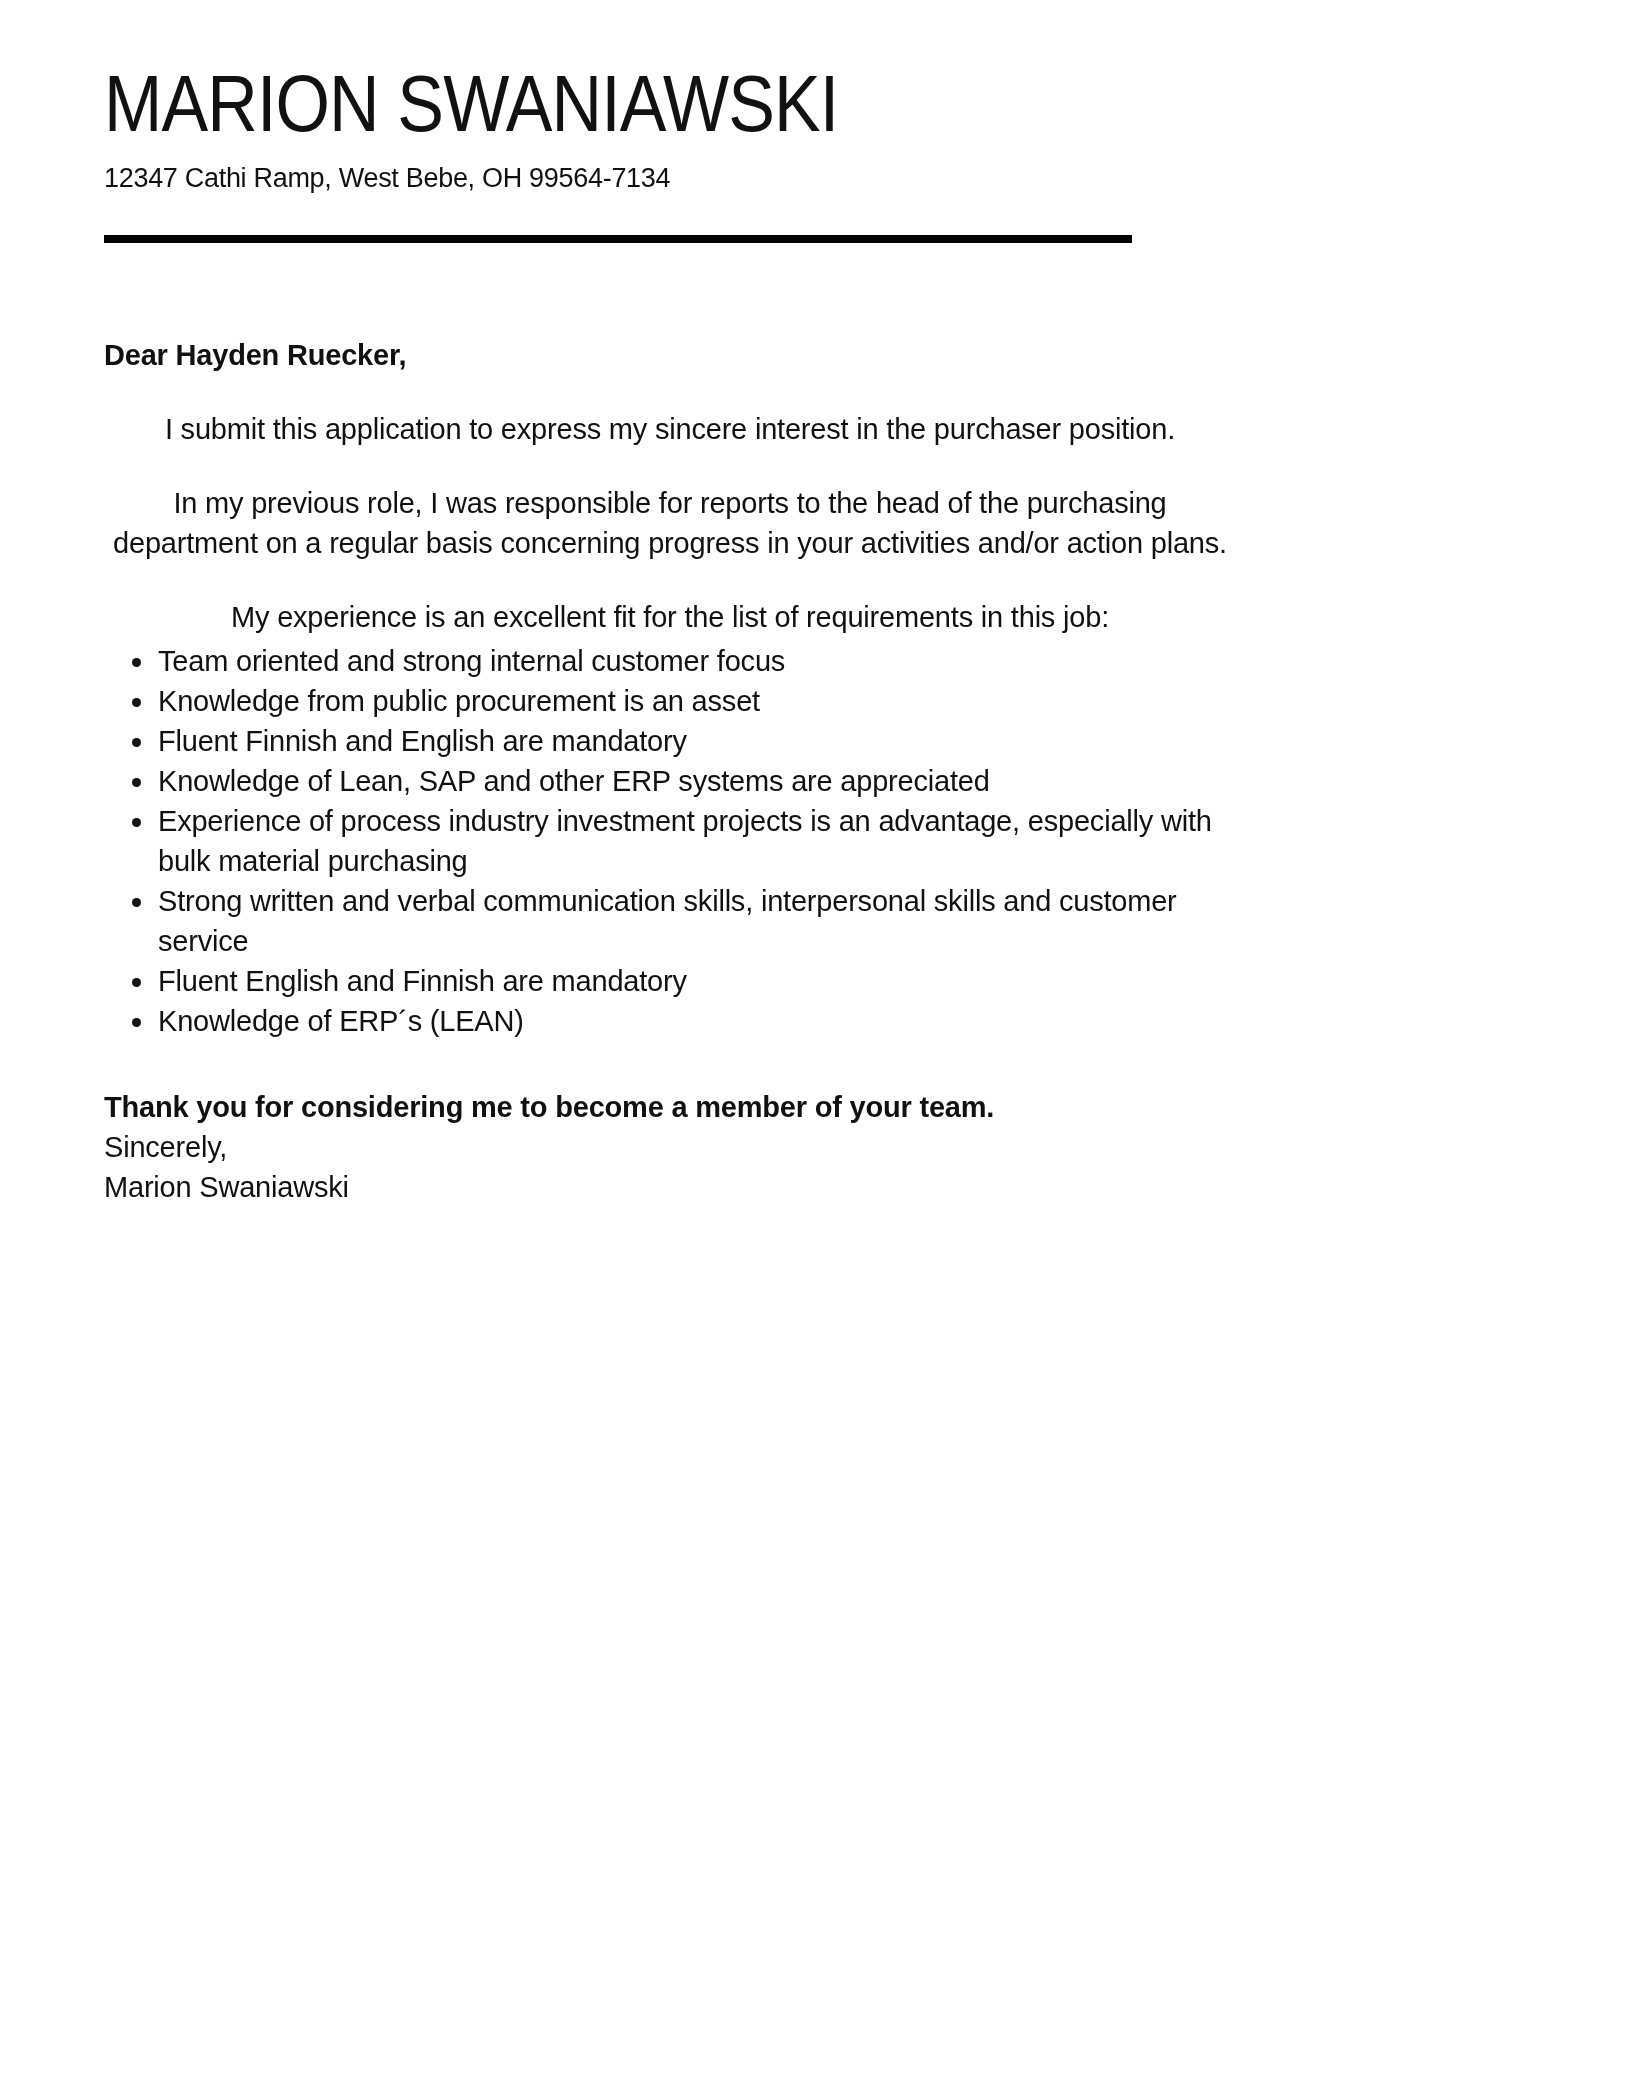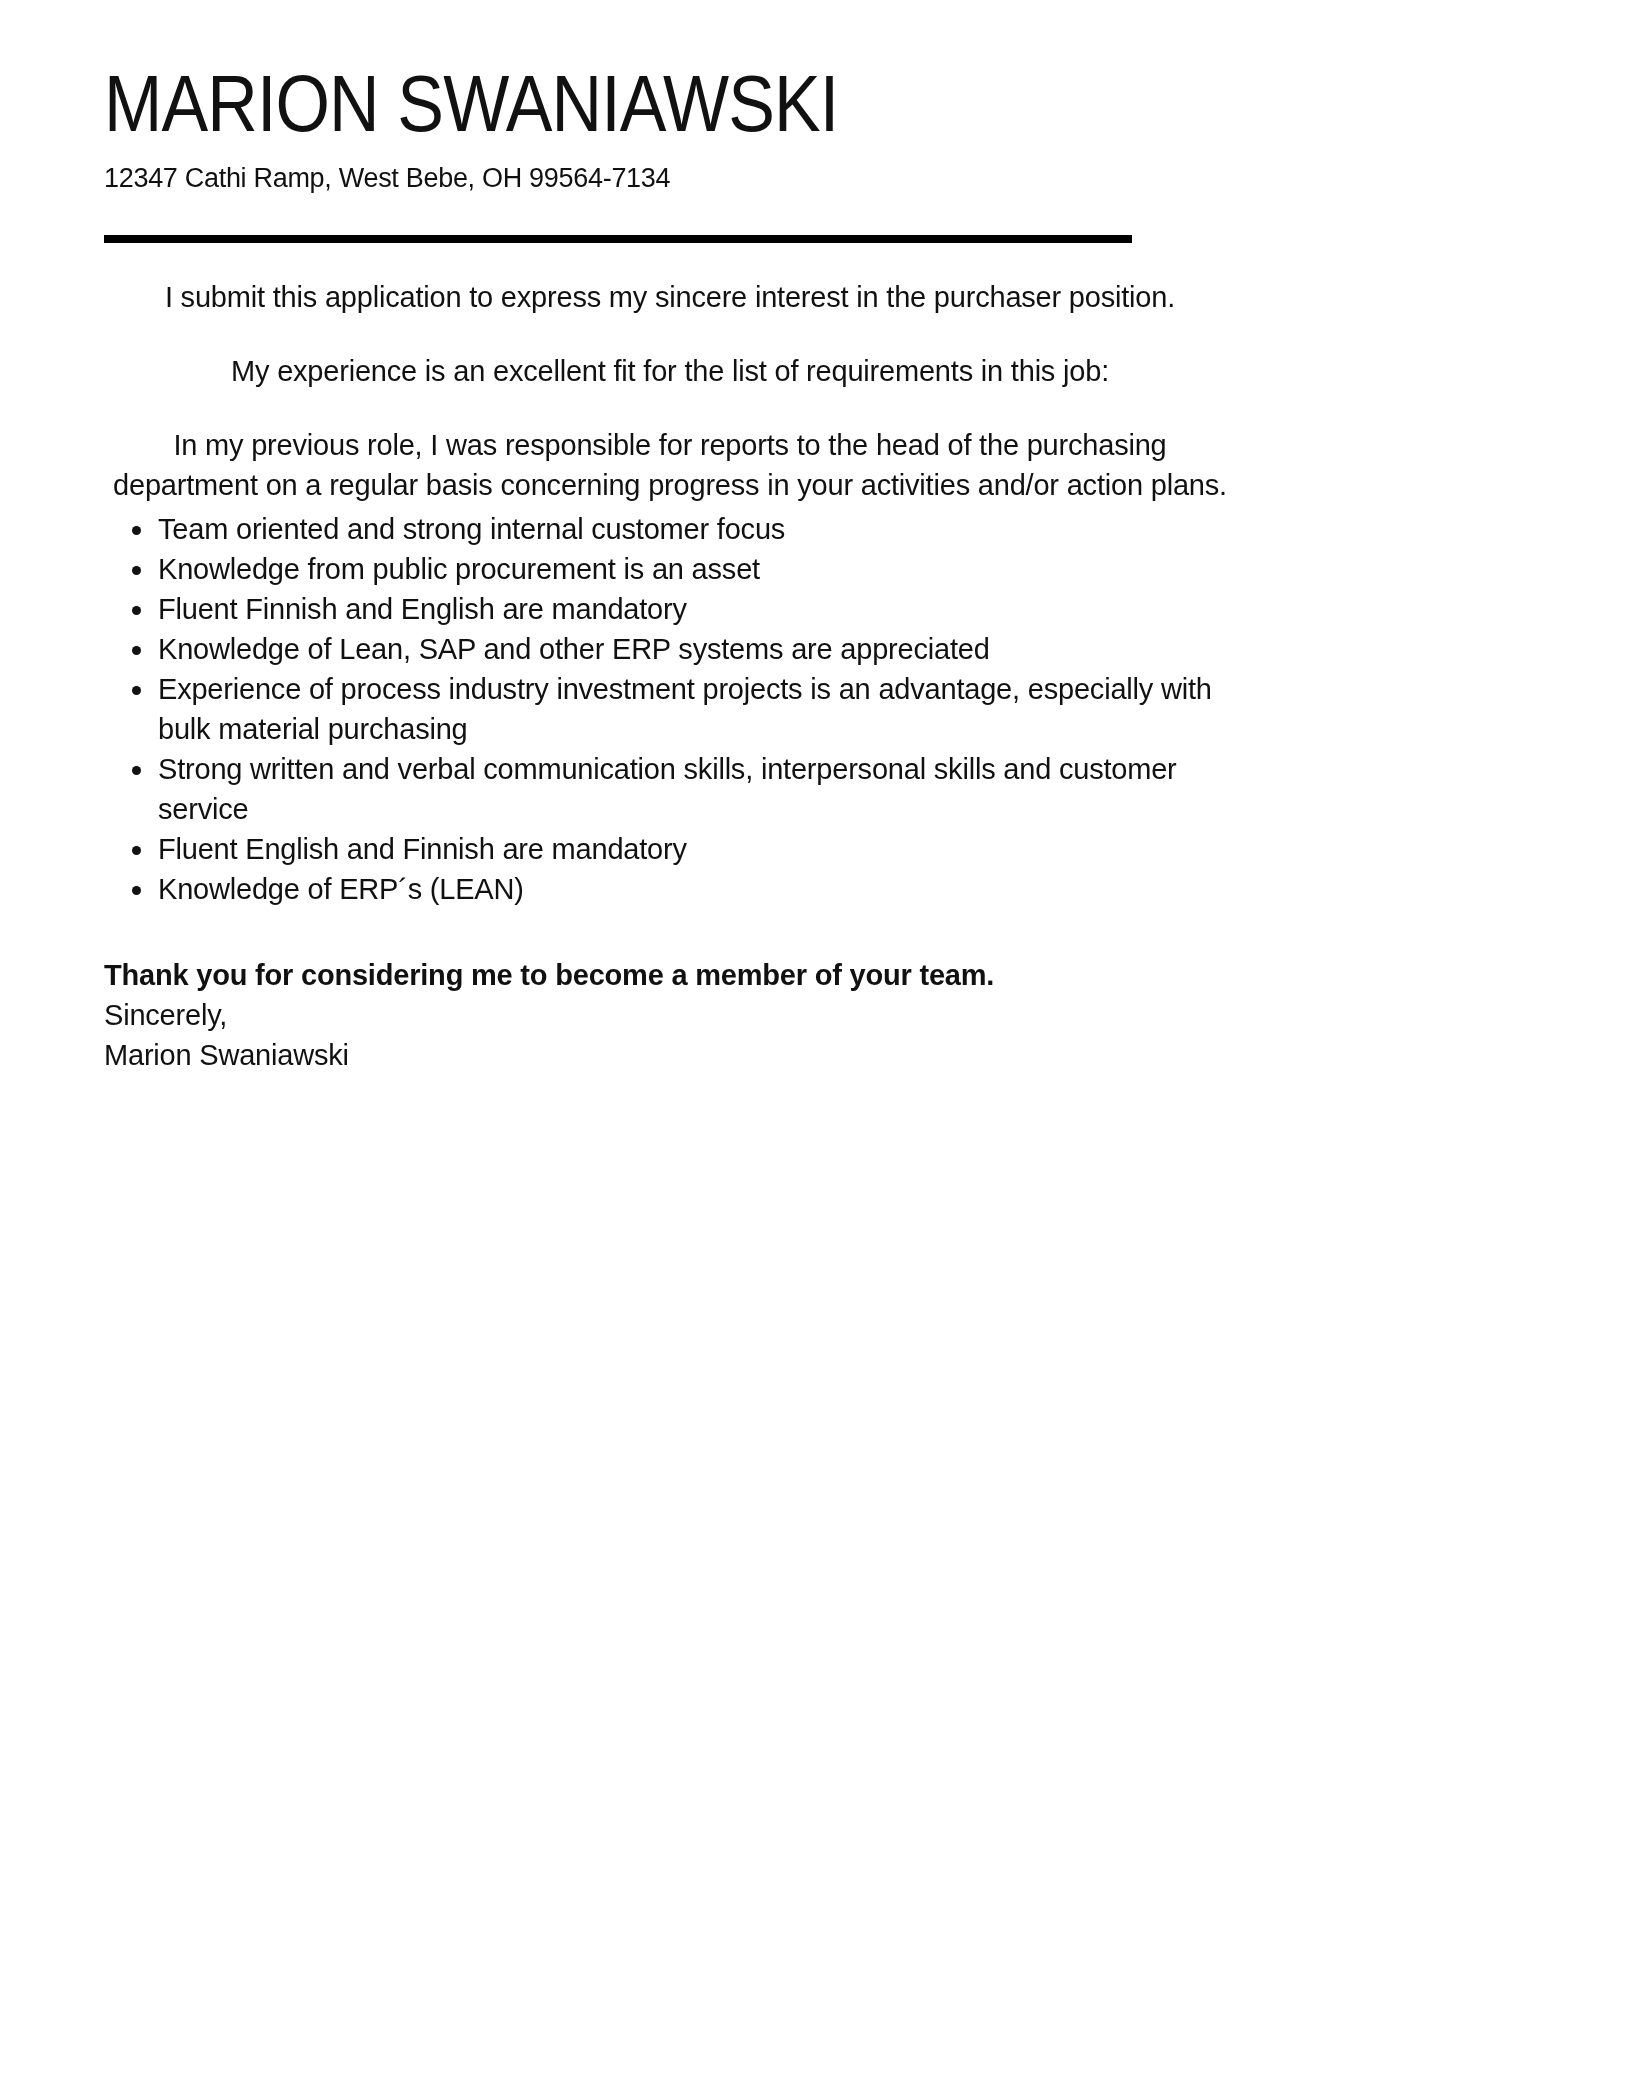--- a/index.html
+++ b/index.html
@@ -57,26 +57,27 @@
 
 <div class="page">
 
   <header>
     <div class="name">MARION SWANIAWSKI</div>
     <div class="address">12347 Cathi Ramp, West Bebe, OH 99564-7134</div>
     <div class="divider"></div>
   </header>
 
   <main class="letter">
+    <p class="greeting">Dear Hayden Ruecker,</p>
 
     <p class="para">I submit this application to express my sincere interest in the purchaser position.</p>
 
+    <p class="para">In my previous role, I was responsible for reports to the head of the purchasing department on a regular basis concerning progress in your activities and/or action plans.</p>
+
     <p class="para">My experience is an excellent fit for the list of requirements in this job:</p>
-
-    <p class="para">In my previous role, I was responsible for reports to the head of the purchasing department on a regular basis concerning progress in your activities and/or action plans.</p>
 
     <ul class="req-list">
         <li>Team oriented and strong internal customer focus</li>
         <li>Knowledge from public procurement is an asset</li>
         <li>Fluent Finnish and English are mandatory</li>
         <li>Knowledge of Lean, SAP and other ERP systems are appreciated</li>
         <li>Experience of process industry investment projects is an advantage, especially with bulk material purchasing</li>
         <li>Strong written and verbal communication skills, interpersonal skills and customer service</li>
         <li>Fluent English and Finnish are mandatory</li>
         <li>Knowledge of ERP´s (LEAN)</li>

